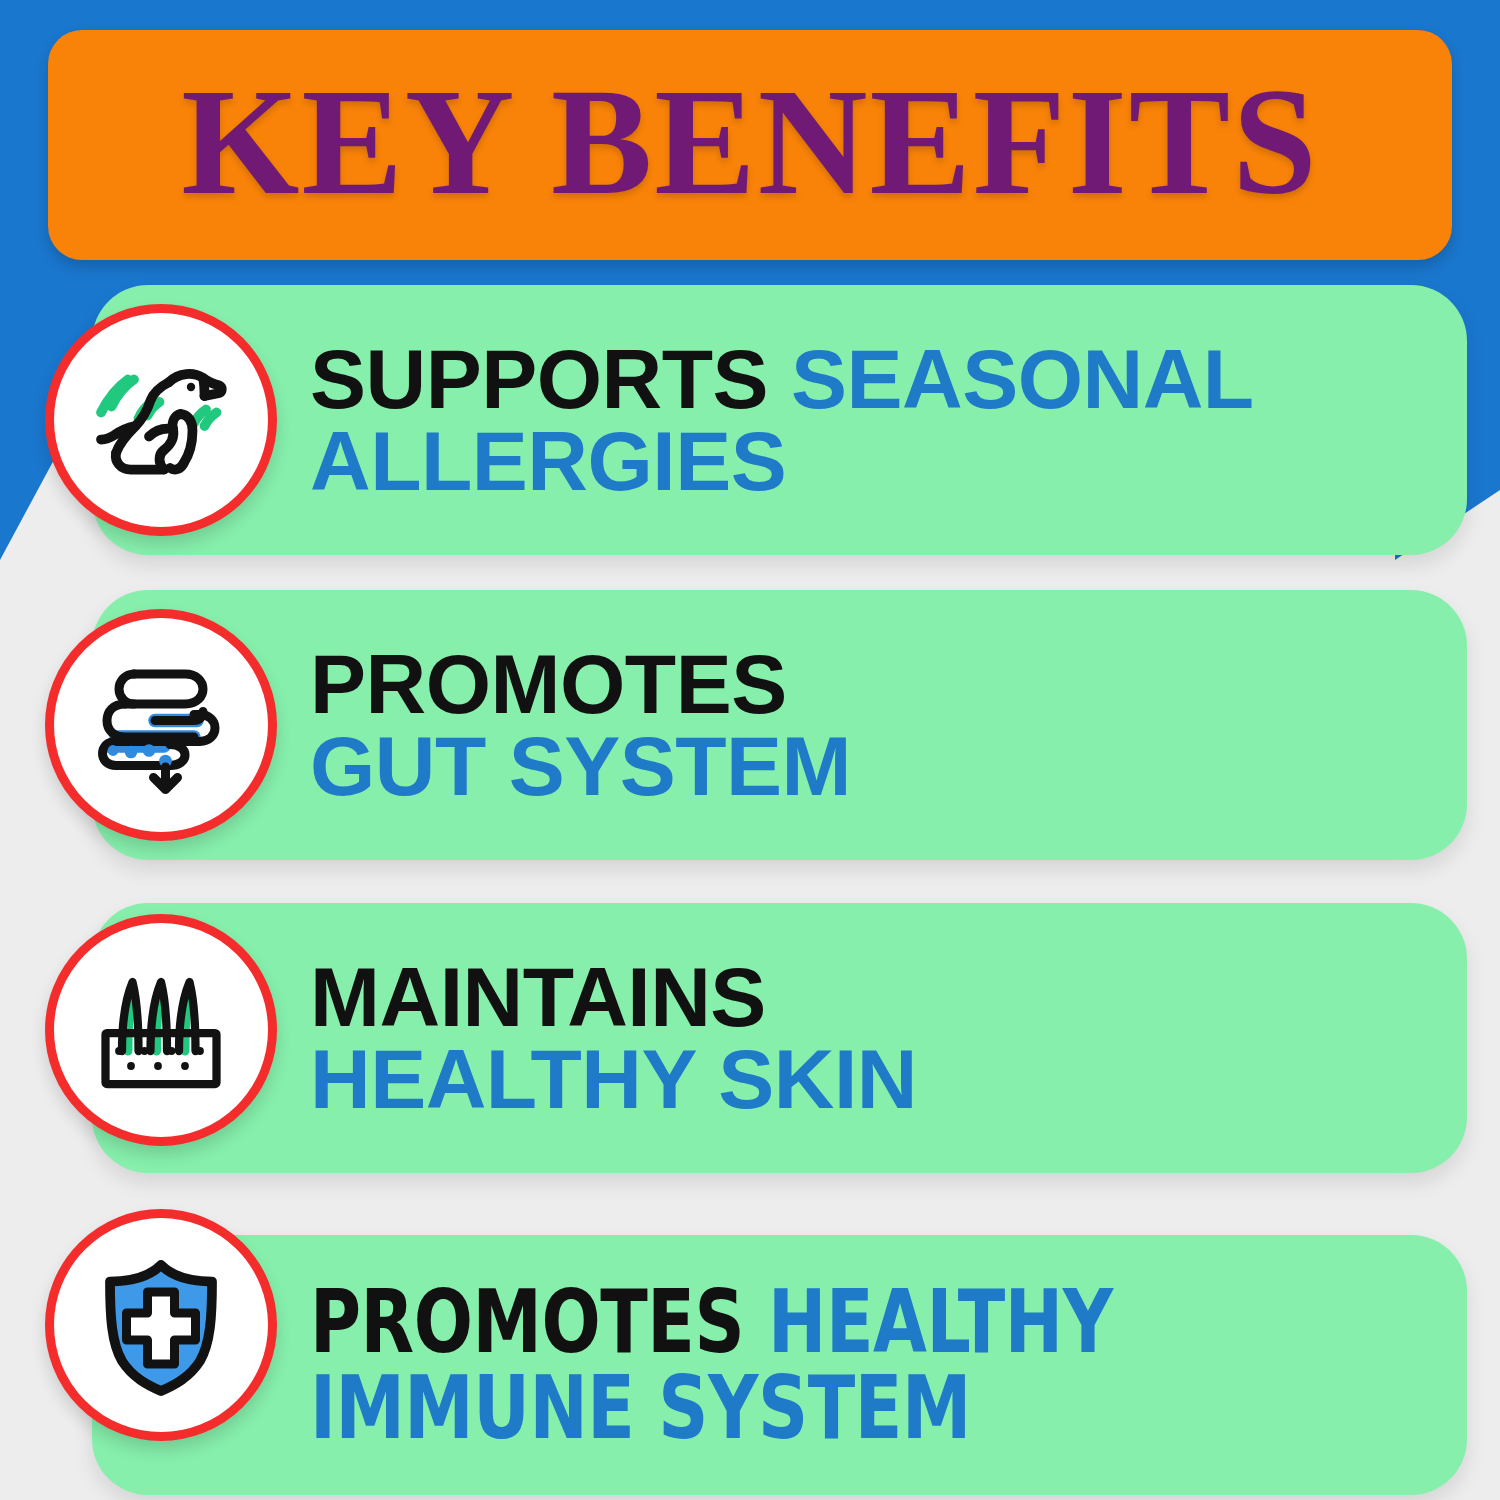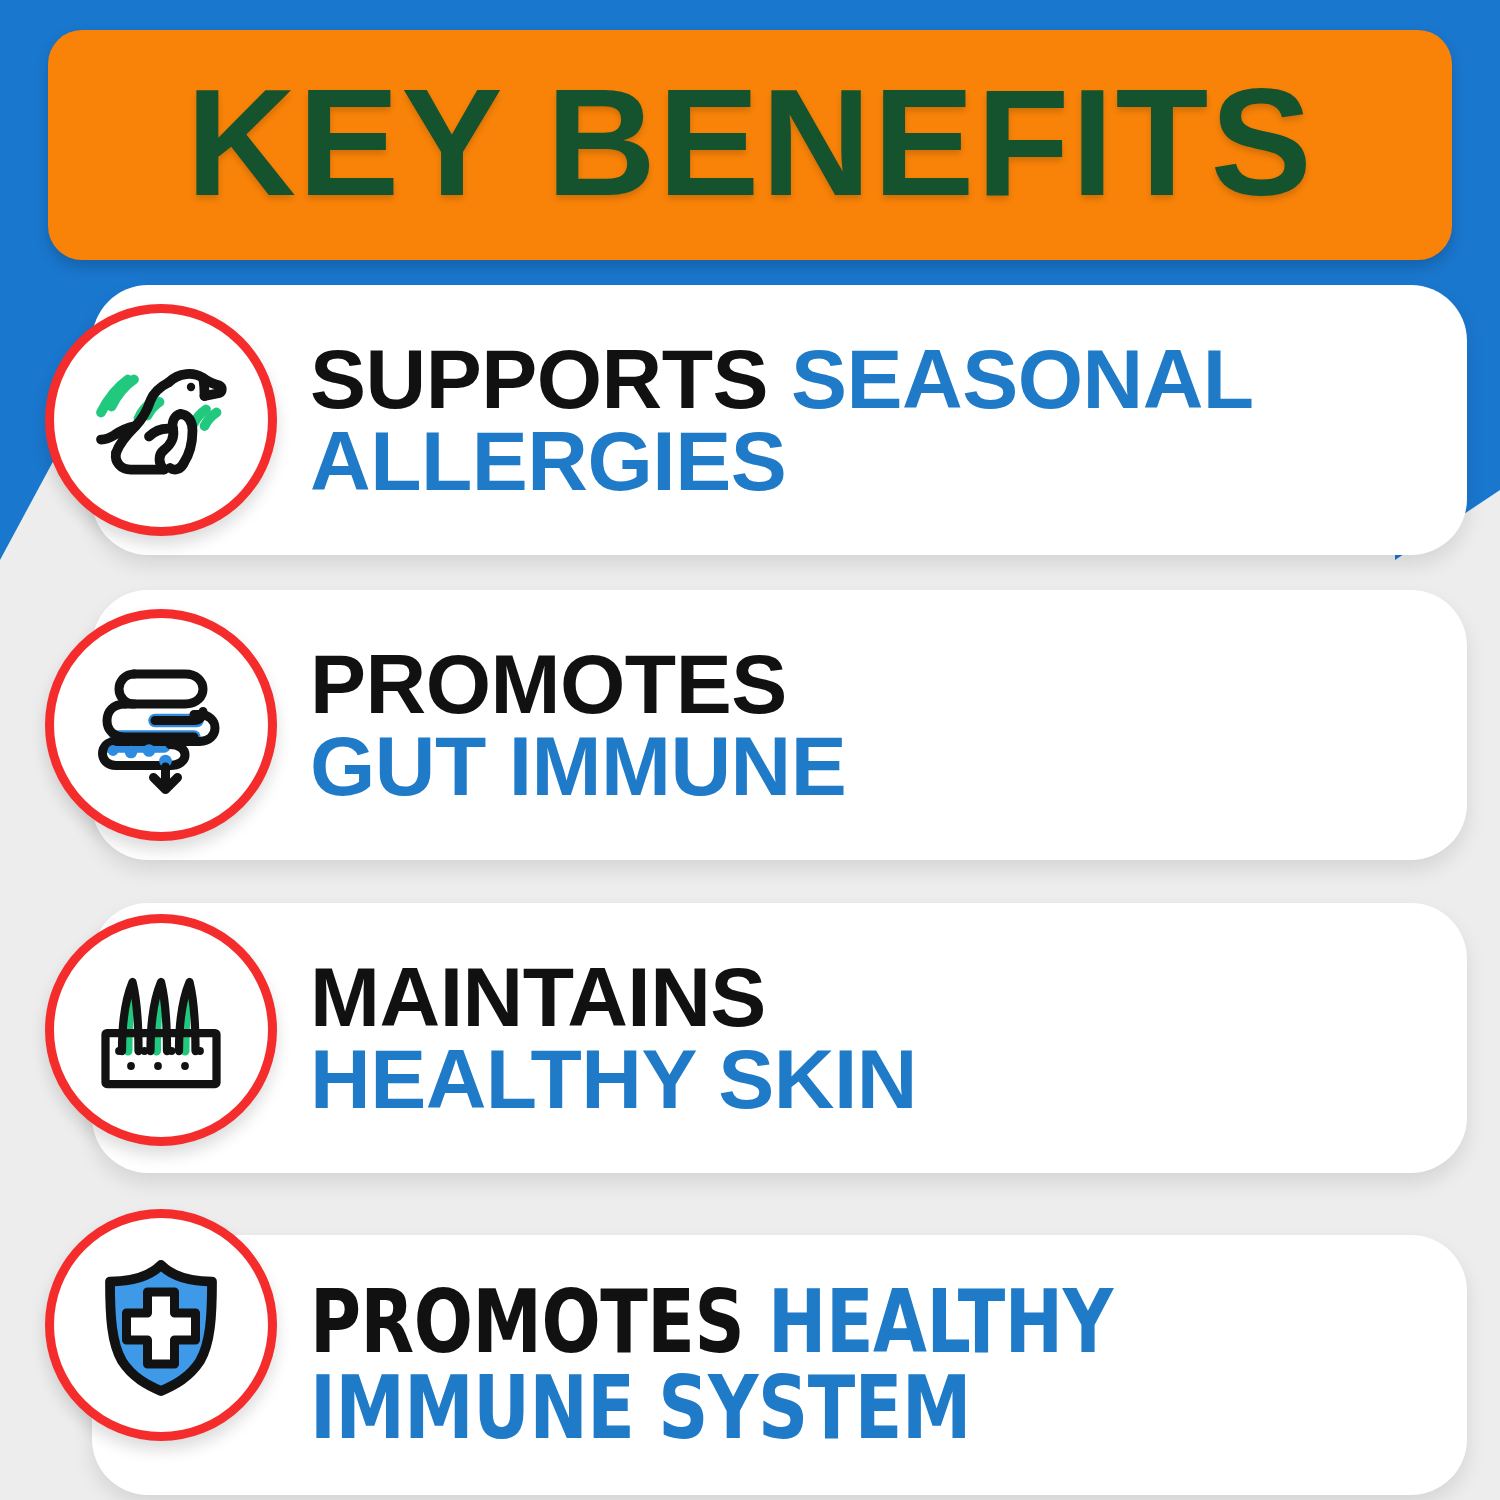--- a/index.html
+++ b/index.html
@@ -20,37 +20,37 @@
   
   #header-banner{
     position:absolute;left:48px;top:30px;
     width:1404px;height:230px;
     background:#F98308;
     border-radius:34px;
     box-shadow:0 7px 14px rgba(0,0,0,.18);
     display:flex;align-items:center;justify-content:center;
   }
   #header-title{
-    color:#14532d;
+    color:#701a75;
     font-size:152px;
     font-weight:bold;
     letter-spacing:2px;
     line-height:1;
     white-space:nowrap;
     text-shadow:0 4px 6px rgba(0,0,0,.16);
-    font-family:Liberation Sans, sans-serif;
+    font-family:Liberation Serif, serif;
     padding-bottom:6px;
   }
 
   
   .benefit-card{
     position:absolute;
     left:92px;
     width:1375px;
-    background:#ffffff;
+    background:#86efac;
     border-radius:56px;
     box-shadow:0 10px 20px rgba(0,0,0,.10);
     display:flex;
     align-items:center;
   }
   #card-0{top:285px;height:270px;}
   #card-1{top:590px;height:270px;}
   #card-2{top:895px;height:270px;margin-top:8px;}
   #card-3{top:1235px;height:260px;}
 
@@ -132,21 +132,21 @@
       <path d="M33 54 C28 55 23 57 19 60 C16 62 13 63 10 63"></path>
       <path d="M78 22 C79 26 79 30 79 34"></path>
     </g>
     <circle cx="70" cy="28" r="2.8" fill="#121212"></circle>
   </svg>
 </div>
 
 <div class="benefit-card" id="card-1">
   <div class="card-text">
     <span class="line"><span>PROMOTES</span></span>
-    <span class="line"><span class="accent">GUT IMMUNE</span></span>
+    <span class="line"><span class="accent">GUT SYSTEM</span></span>
   </div>
 </div>
 <div class="icon-badge" id="badge-1">
   <svg viewBox="0 0 100 100">
 
     <g fill="none" stroke="#2E8BE0" stroke-width="9" stroke-linecap="round">
       <path d="M46 47 L74 47"></path>
       <path d="M20 58 L72 58"></path>
       <path d="M15 64 L52 64"></path>
     </g>

